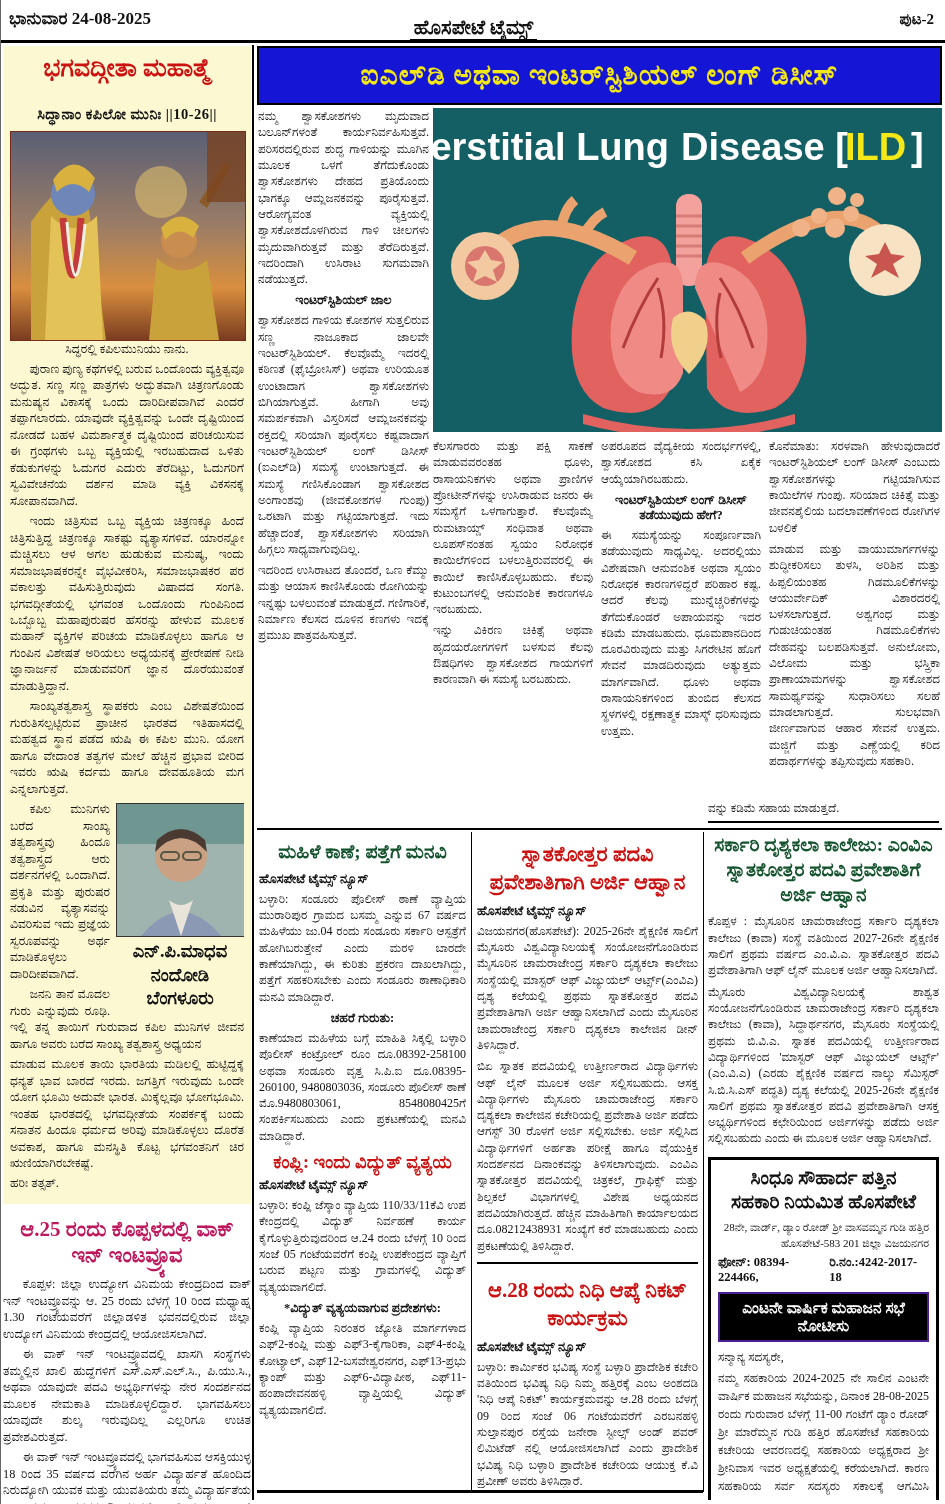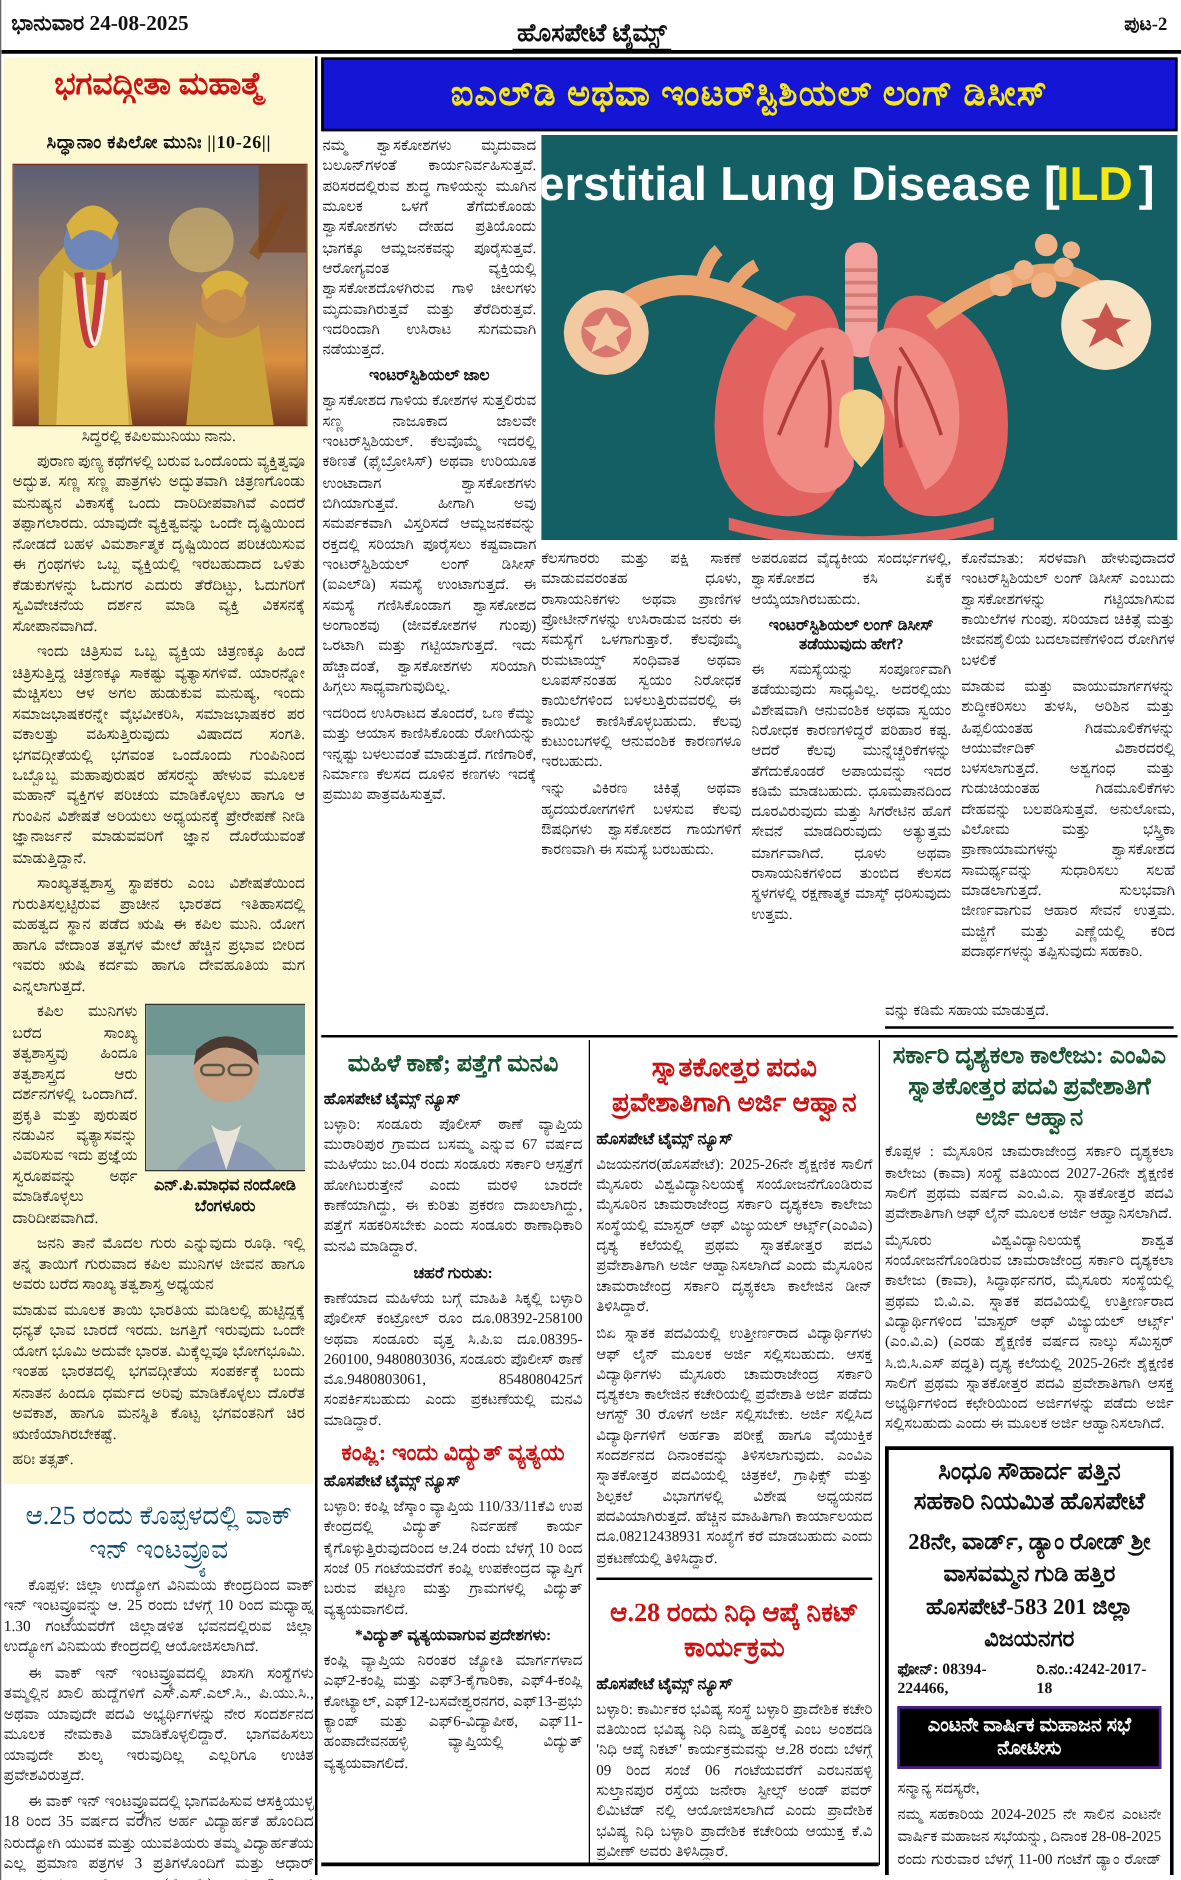--- a/index.html
+++ b/index.html
@@ -17,22 +17,22 @@
   .leftcol{position:absolute;left:2px;top:46px;width:248px;}
   .gita-box{background:#fcf8d2;padding:6px 7px 8px;}
   .gita-h{color:#cc1111;font-size:25px;font-weight:bold;text-align:center;line-height:1.1;margin:2px 0 24px;}
   .gita-verse{font-size:14.5px;font-weight:bold;text-align:center;margin-bottom:8px;letter-spacing:.5px;}
   .gita-img{width:100%;height:208px;display:block;border:1px solid #7a2a18;}
   .news-body p{font-size:12.3px;line-height:1.34;text-align:justify;margin:0 0 4px;}
   .news-body p.indent{text-indent:1.6em;}
   .gita-lead{text-align:center !important;}
   .author-fig{float:right;width:128px;margin:2px 0 2px 6px;}
   .author-fig svg{width:128px;height:132px;display:block;border:1px solid #333;}
-  .author-cap{font-size:13px;font-weight:bold;text-align:center;line-height:1.3;margin-top:3px;}
-  .walkin-h{color:#0c4a6e;font-size:21px;font-weight:normal;text-align:center;line-height:1.25;margin:12px 0 8px;}
+  .author-cap{font-size:18px;font-weight:bold;text-align:center;line-height:1.3;margin-top:3px;}
+  .walkin-h{color:#be185d;font-size:21px;font-weight:bold;text-align:center;line-height:1.25;margin:12px 0 8px;}
   .byline{font-size:13px;font-weight:bold;margin:0 0 4px;}
   
   .banner{position:absolute;left:256px;top:46px;width:681px;height:55px;background:#1515d6;border:2px solid #000;
           display:flex;align-items:center;justify-content:center;}
   .banner span{color:#f5e818;font-size:28px;font-weight:bold;letter-spacing:1px;white-space:nowrap;}
   .newscol{position:absolute;overflow:hidden;}
   .newscol p{font-size:12px;line-height:1.36;text-align:justify;margin:0 0 5px;}
   .subhead{font-size:12.5px;font-weight:bold;text-align:center;margin:6px 0 4px;}
   .ild-c1{left:257px;top:108px;width:171px;height:718px;}
   .ild-img{position:absolute;left:432px;top:108px;width:509px;height:324px;}
@@ -47,21 +47,21 @@
   .colA{left:258px;top:836px;width:207px;height:652px;}
   .colB{left:476px;top:836px;width:221px;height:652px;}
   .colC{left:707px;top:800px;width:231px;height:700px;}
   .h-blue{color:#14532d;font-size:19px;font-weight:bold;text-align:center;line-height:1.3;margin:4px 0 6px;}
   .h-red-lg{color:#cc1111;font-size:21px;font-weight:bold;text-align:center;line-height:1.35;margin:4px 0 6px;}
   .h-red-md{color:#cc1111;font-size:18px;font-weight:bold;text-align:center;margin:8px 0 4px;}
   .art2{border-top:2px solid #000;padding-top:8px;margin-top:8px;}
   
   .adbox{border:3px solid #000;margin-top:10px;padding:6px 7px;background:#fff;}
   .ad-org{font-size:19px;font-weight:bold;text-align:center;line-height:1.3;}
-  .ad-addr{font-size:18px;font-weight:bold;text-align:center;margin-top:5px;line-height:1.45;}
+  .ad-addr{font-size:11px;font-weight:normal;text-align:right;margin-top:5px;line-height:1.45;}
   .ad-phone{font-size:12.5px;font-weight:bold;display:flex;justify-content:space-between;margin-top:3px;}
   .ad-notice{background:#000;color:#fff;border:2px solid #4c1d95;font-size:15.5px;font-weight:bold;
              text-align:center;padding:5px 2px;margin:7px 0 6px;}
   .adbox p{font-size:12px;line-height:1.5;text-align:justify;margin:0 0 3px;}
   .tail-line{font-size:12px;margin:0 0 6px;}
 </style>
 </head>
 <body>
 
 <div id="page">

